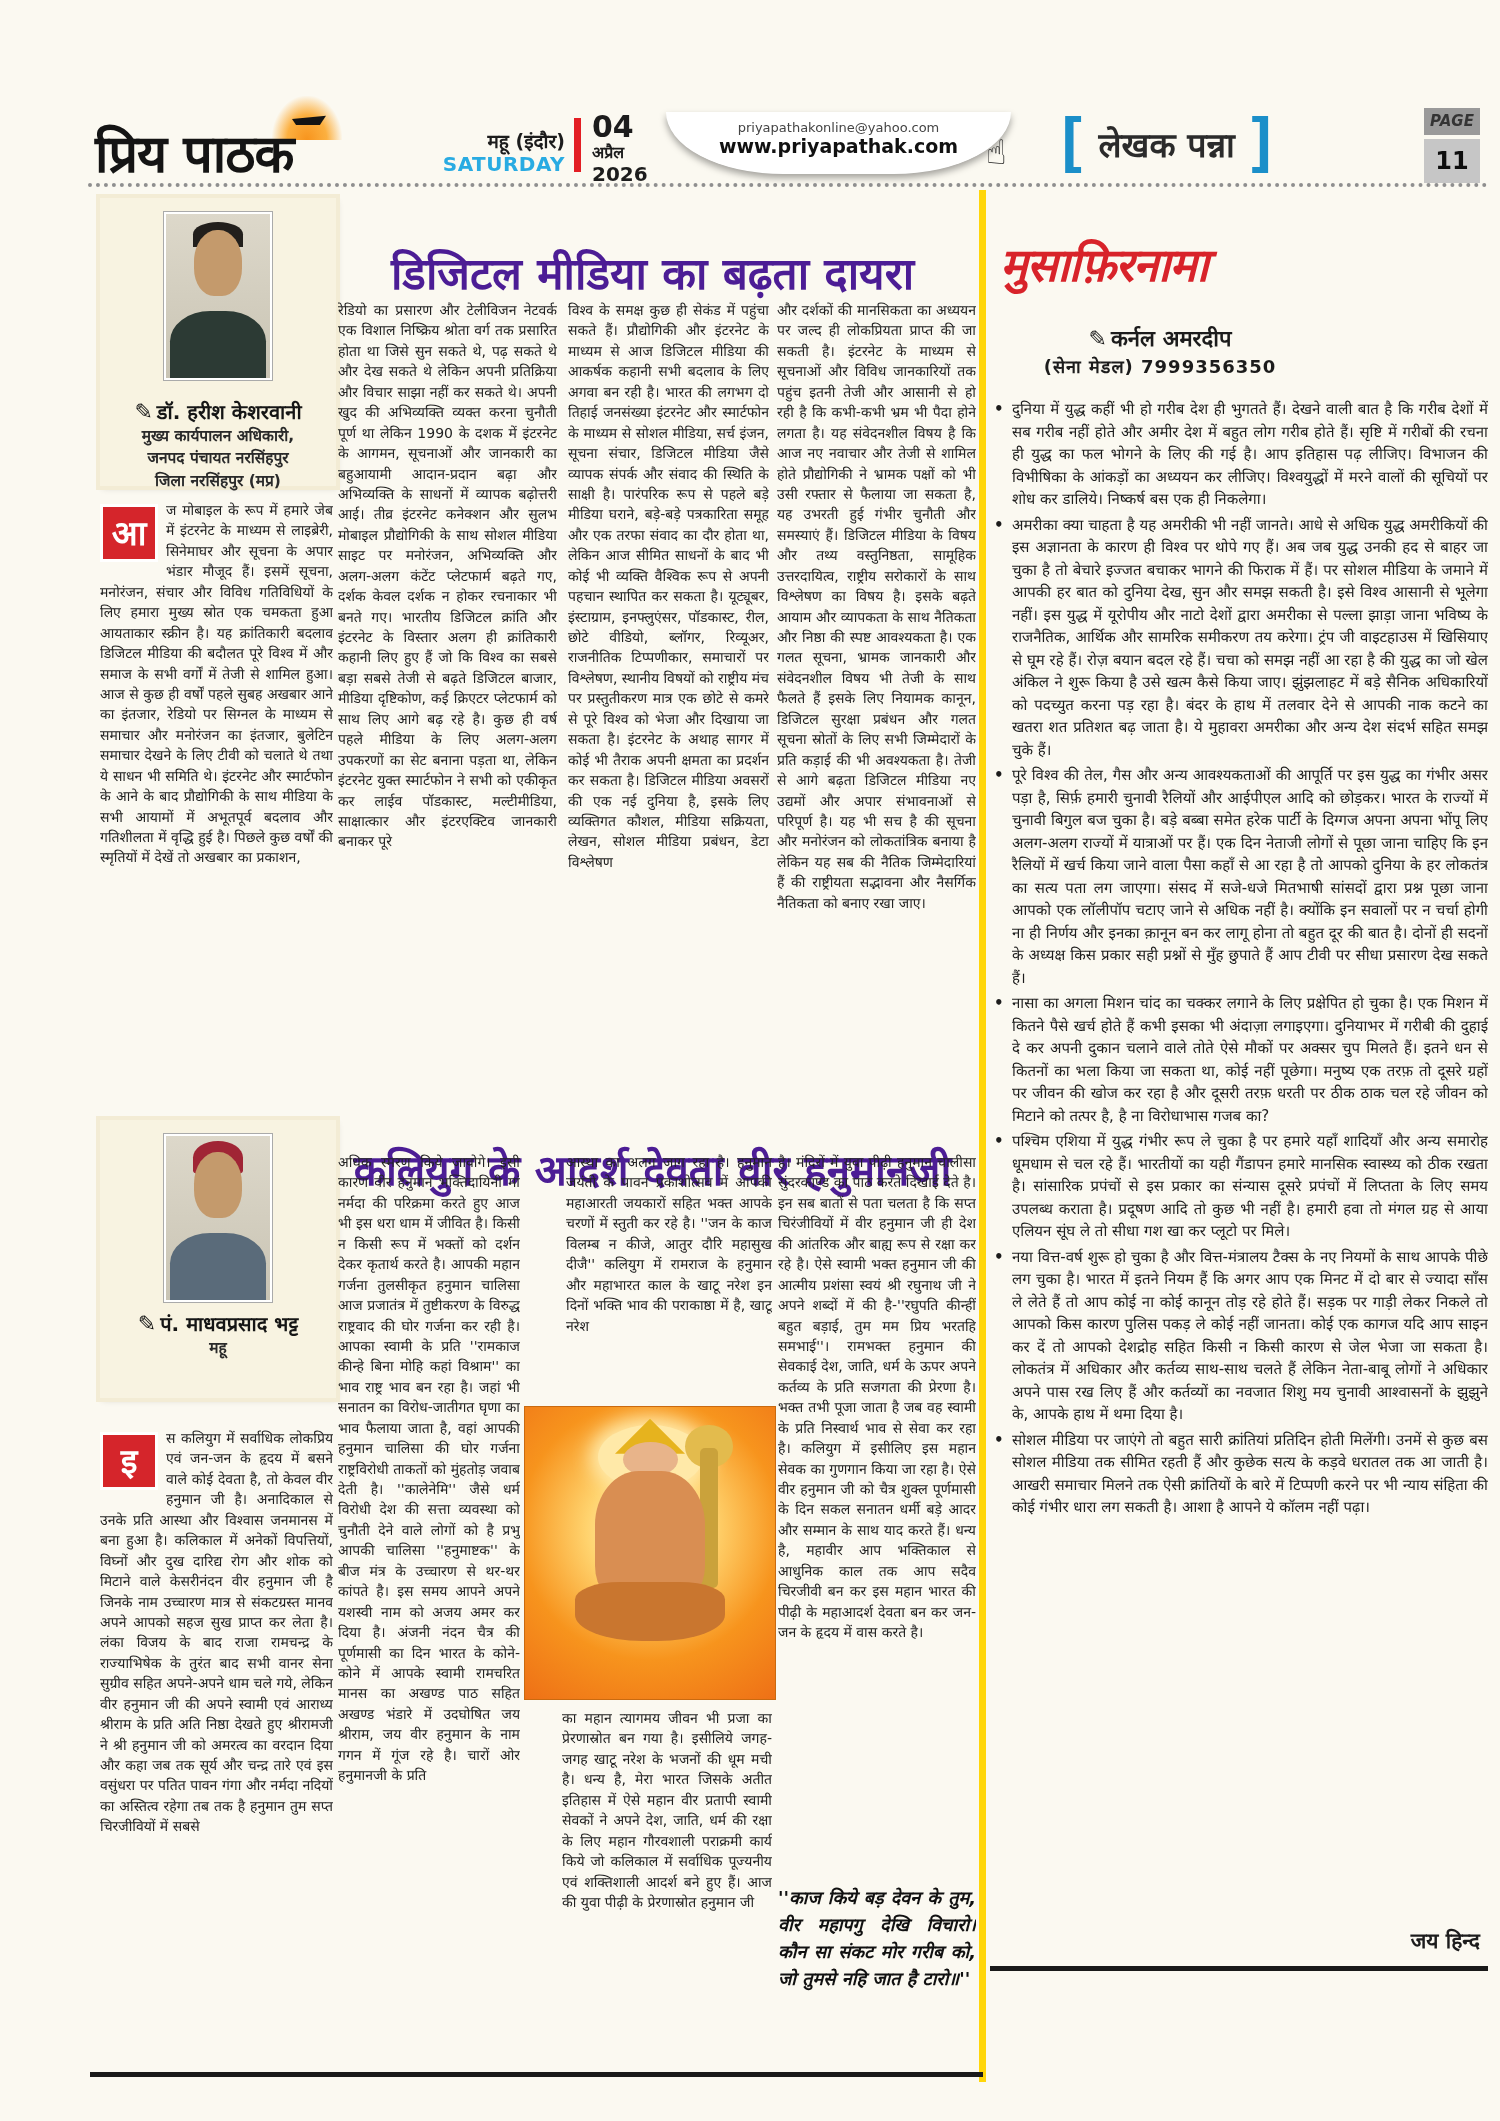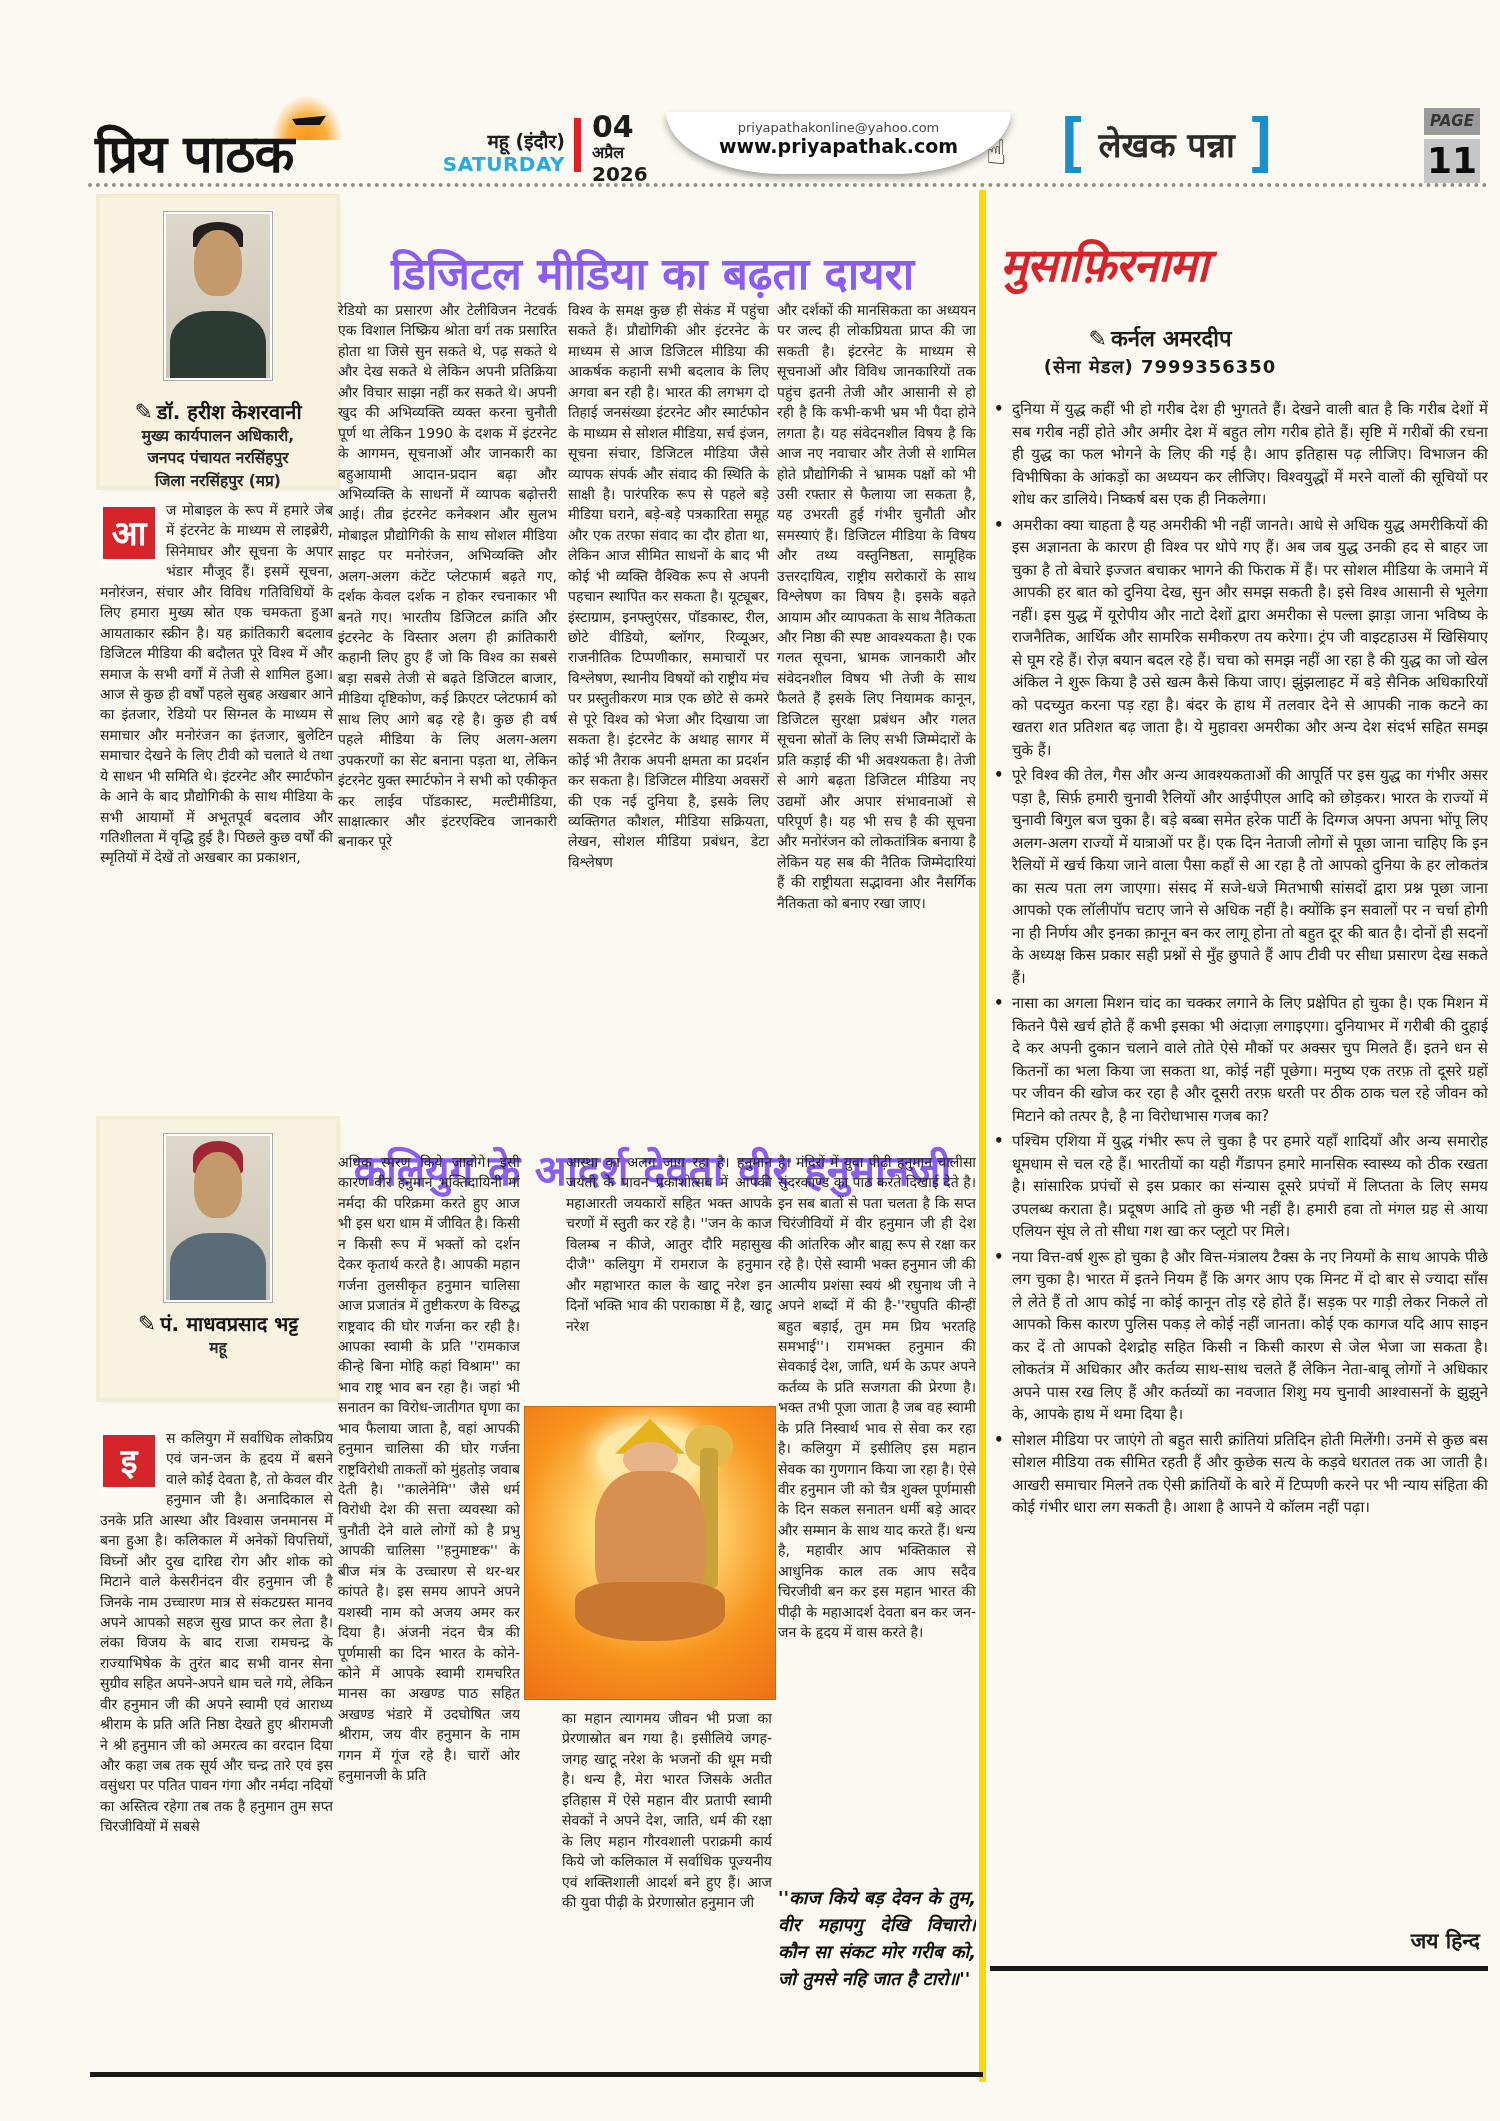--- a/index.html
+++ b/index.html
@@ -20,25 +20,25 @@
   .contact { width:345px; height:62px; background:#fff; text-align:center; padding-top:8px;
     border-radius:0 0 170px 170px / 0 0 90px 90px; box-shadow:0 4px 7px rgba(0,0,0,.35); }
   .contact .em { font-size:13px; color:#444; }
   .contact .web { font-size:19px; font-weight:bold; color:#111; }
   .hand { font-size:34px; color:#222; }
   .section-wrap { display:flex; align-items:center; gap:8px; }
   .bracket { font-size:64px; font-weight:bold; color:#1b8fc9; line-height:.8; font-family:"DejaVu Sans Mono",monospace; }
   .section-label { font-size:34px; font-weight:bold; color:#2b2b2b; }
   .pagebox1 { width:56px; height:27px; background:#9a9a9a; color:#343434; font-size:15px; font-weight:bold;
     text-align:center; line-height:27px; font-style:italic; }
-  .pagebox2 { width:56px; height:44px; background:#c6c6c6; color:#0d0d0d; font-size:36px; font-weight:bold;
+  .pagebox2 { width:56px; height:44px; background:#c6c6c6; color:#0d0d0d; font-size:24px; font-weight:bold;
     text-align:center; line-height:44px; }
   .dotline { border-top:4px dotted #8f8f8f; }
   
-  .headline { font-weight:bold; color:#8b5cf6; text-align:center; }
+  .headline { font-weight:bold; color:#4c1d95; text-align:center; }
   .h1a { font-size:44px; } .h2a { font-size:42px; }
   .authorbox { background:#f8f3e1; box-shadow:0 0 0 4px #f3ecd5, 2px 3px 6px rgba(0,0,0,.12); text-align:center; }
   .portrait { position:relative; overflow:hidden; border:2px solid #fff; outline:1px solid #aaa;
     background:linear-gradient(#ddd8ca,#c9c4b4); margin:0 auto; }
   .portrait .head { position:absolute; width:46%; height:40%; left:27%; top:10%; background:#c49a6c;
     border-radius:48% 48% 42% 42%; }
   .portrait .hair { position:absolute; width:48%; height:15%; left:26%; top:5%; background:#221f1c;
     border-radius:50% 50% 0 0; }
   .portrait .torso { position:absolute; width:92%; height:44%; left:4%; top:59%; background:#2c3a34;
     border-radius:42% 42% 0 0; }

